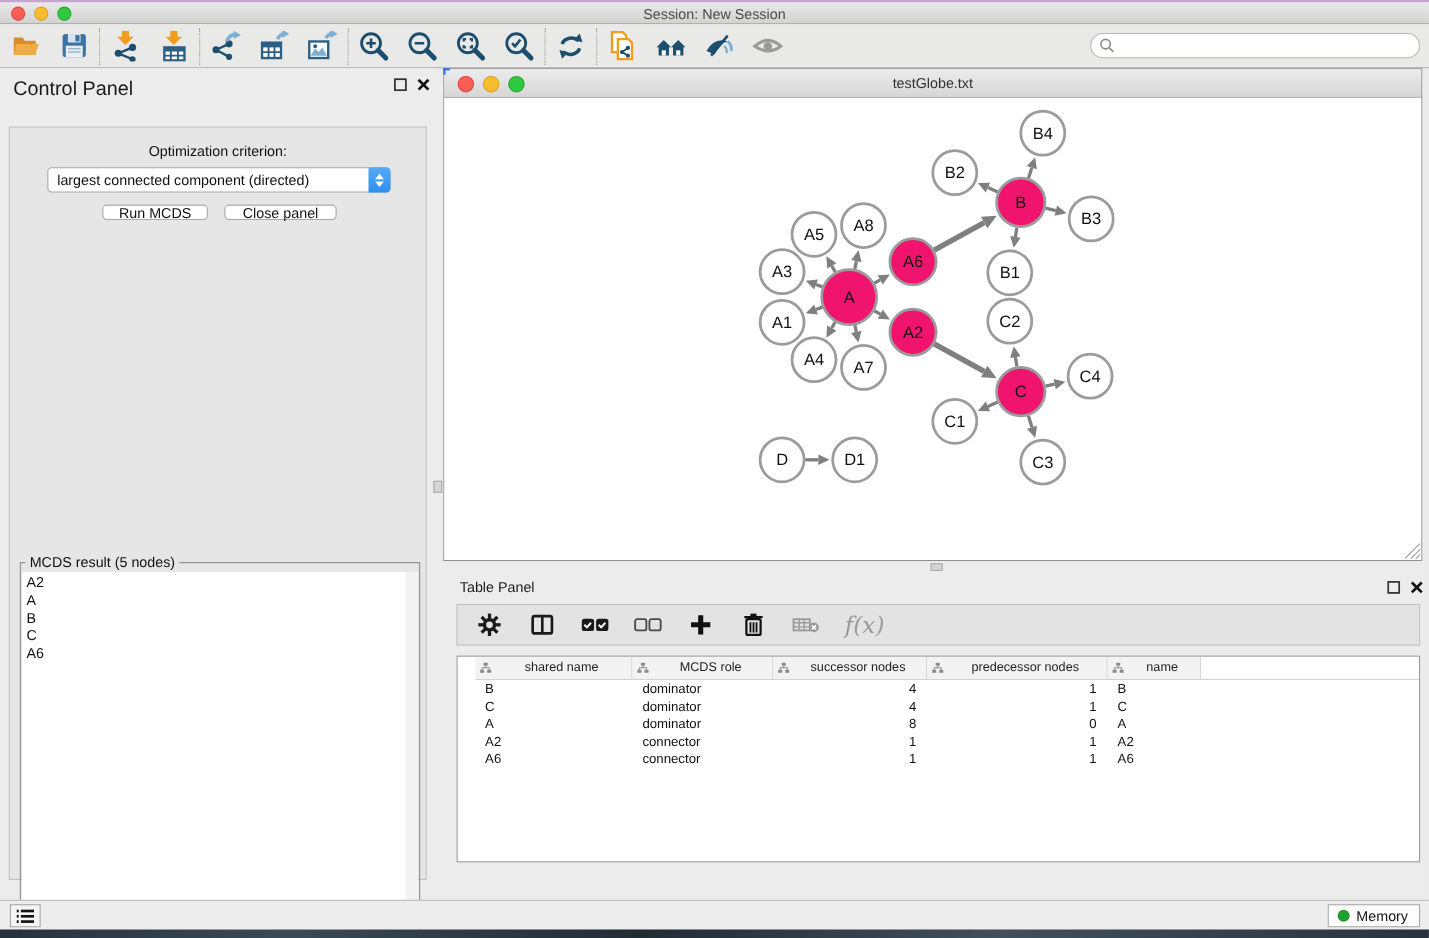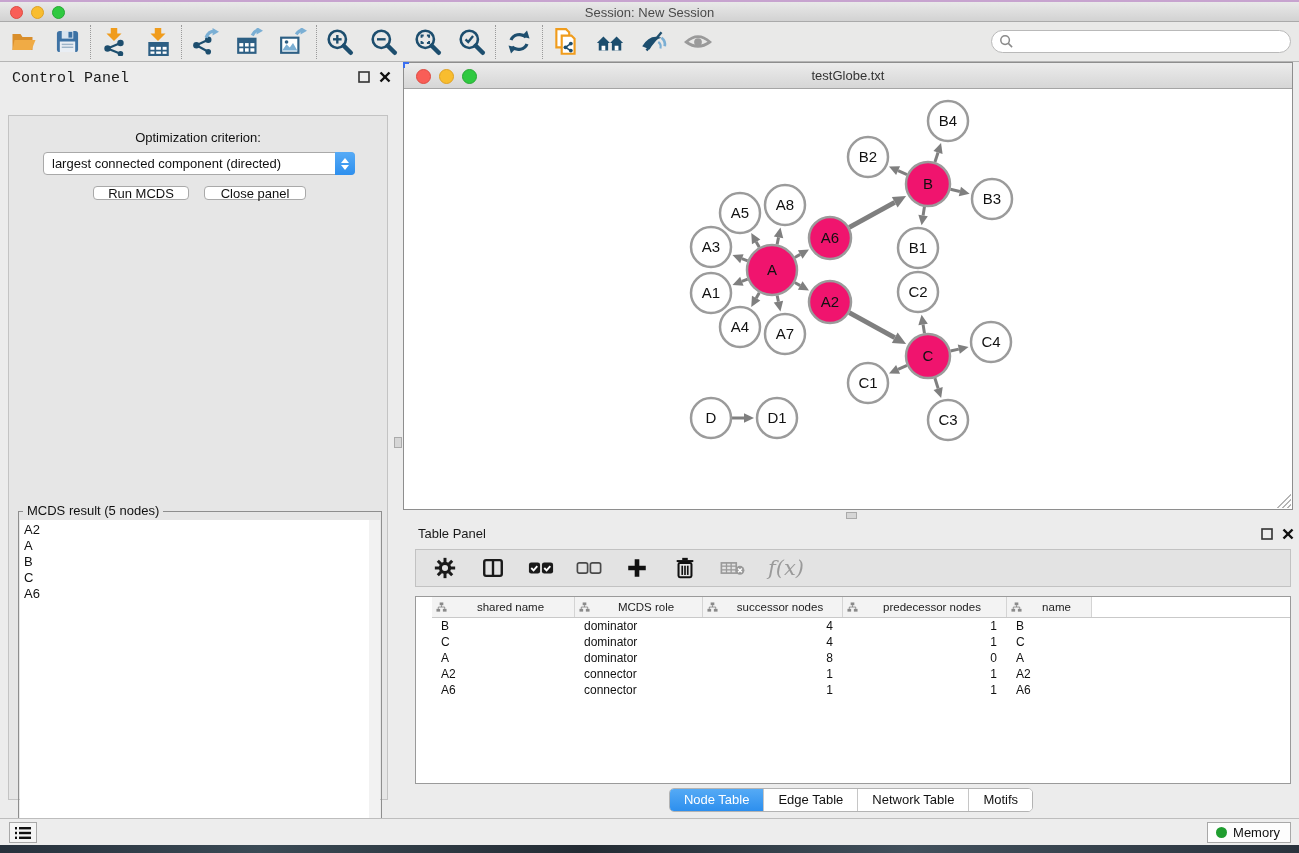--- a/index.html
+++ b/index.html
@@ -24,21 +24,21 @@
     background:#e9e9e8; border-bottom:1px solid #b5b5b5; display:flex; align-items:center; }
   .tgroup { display:flex; align-items:center; height:34px; padding:0 8px; gap:14px; }
   .tsep { width:0; height:34px; border-left:1px dotted #9a9a9a; }
   .tbtn { width:30px; height:30px; display:flex; align-items:center; justify-content:center; cursor:default; }
   #search-wrap { position:absolute; right:8px; top:8px; width:300px; height:23px;
     background:#fff; border:1px solid #b9b9b9; border-radius:12px; display:flex; align-items:center; padding-left:7px; }
   #search-input { border:none; outline:none; flex:1; font-size:12px; background:transparent; margin-left:5px; height:18px;}
 
   
   #control-panel { position:absolute; left:0; top:62px; width:396px; height:756px; background:#ececec; }
-  #cp-header { position:absolute; left:12px; top:8px; font-size:15px; color:#1a1a1a;font-family:Liberation Mono, monospace; }
+  #cp-header { position:absolute; left:12px; top:8px; font-size:18px; color:#1a1a1a; }
   .panel-winbtns { position:absolute; top:9px; display:flex; gap:9px; }
   #cp-tabs { position:absolute; left:0; top:32px; width:100%; display:flex; justify-content:center; }
   .cp-tab { height:21px; padding:0 15px; font-size:13px; line-height:20px; background:#fff;
     border:1px solid #a9a9a9; border-right:none; color:#111; }
   .cp-tab:first-child { border-radius:3px 0 0 0; }
   .cp-tab:last-child { border-right:1px solid #a9a9a9; border-radius:0 3px 0 0; }
   .cp-tab.active { background:linear-gradient(#55aaf5,#2d8fee); color:#fff; border-color:#2d84d8; }
   #cp-inner { position:absolute; left:8px; top:53px; width:380px; height:685px;
     background:#e6e6e6; border:1px solid #c3c3c3; }
   #opt-label { position:absolute; left:0; width:100%; top:14px; text-align:center; font-size:13px; color:#111; }
@@ -587,28 +587,20 @@
         <div class="trow">
           <div class="tcell" style="width: 143px; text-align: left; padding: 0px 0px 0px 9px;">A6</div>
           <div class="tcell" style="width: 128px; text-align: left; padding: 0px 0px 0px 9px;">connector</div>
           <div class="tcell" style="width: 140px; text-align: right; padding: 0px 10px 0px 0px;">1</div>
           <div class="tcell" style="width: 164px; text-align: right; padding: 0px 10px 0px 0px;">1</div>
           <div class="tcell" style="width: 85px; text-align: left; padding: 0px 0px 0px 9px;">A6</div>
         </div>
       </div>
   </div>
 
-  <div id="tp-tabs">
-    <div id="tp-tabs-group">
-        <div class="tp-tab active">Node Table</div>
-        <div class="tp-tab">Edge Table</div>
-        <div class="tp-tab">Network Table</div>
-        <div class="tp-tab">Motifs</div>
-      </div>
-  </div>
 </div>
 
 <div id="statusbar">
   <div id="list-btn">
     <svg width="16" height="14" viewBox="0 0 16 14">
       <rect x="0" y="1" width="2" height="2.4" fill="#111"></rect>
         <rect x="4" y="1" width="12" height="2.4" fill="#111"></rect>
       <rect x="0" y="5.8" width="2" height="2.4" fill="#111"></rect>
         <rect x="4" y="5.8" width="12" height="2.4" fill="#111"></rect>
       <rect x="0" y="10.6" width="2" height="2.4" fill="#111"></rect>

